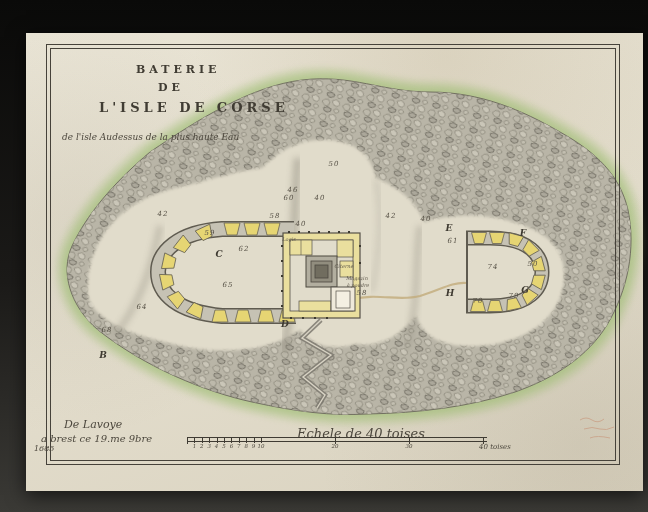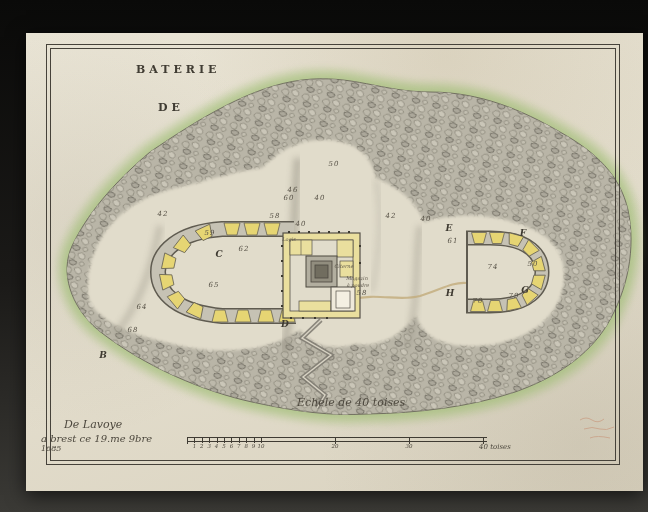--- a/index.html
+++ b/index.html
@@ -167,28 +167,30 @@
       <path d="M584 429 q8 -3 16 0 q6 2 14 -2"></path>
       <path d="M590 438 q7 -3 20 0"></path>
     </g>
   </svg>
 
   <div class="frame">
     <div class="frame-inner"></div>
   </div>
 
   <div class="abs t-main" style="left:136px;top:63px;">BATERIE</div>
-  <div class="abs t-main" style="left:158px;top:101px;">DE</div>
+  <div class="abs t-main" style="left:158px;top:81px;">DE</div>
+  <div class="abs t-isle" style="left:99px;top:100px;">L'ISLE  DE  CORSE</div>
+  <div class="abs t-script sub" style="left:62px;top:132px;">de l'isle Audessus de la plus haute Eau</div>
 
   <div class="abs t-script sig1" style="left:41px;top:433px;">a brest ce 19.me 9bre</div>
-  <div class="abs t-script sig2" style="left:41px;top:444px;">1685</div>
+  <div class="abs t-script sig2" style="left:34px;top:444px;">1685</div>
   <div class="abs t-script sig3" style="left:64px;top:418px;font-style:italic;">De Lavoye</div>
 
   <div>
-    <div class="abs t-script" style="left:297px;top:396px;font-size:11px;">Echele de 40 toises</div>
+    <div class="abs t-script" style="left:297px;top:426px;font-size:13px;">Echele de 40 toises</div>
     <div class="scale-line" style="left:187px;top:437px;width:300px;height:1.4px;"></div>
     <div class="scale-line" style="left:187px;top:440.5px;width:300px;height:0.8px;"></div>
     <div id="scale-ticks">
         <div class="scale-tick" style="left: 194.4px; top: 437px; height: 6px;"></div>
         <span class="scale-num" style="left: 194.4px; top: 443px;">1</span>
         <div class="scale-tick" style="left: 201.8px; top: 437px; height: 6px;"></div>
         <span class="scale-num" style="left: 201.8px; top: 443px;">2</span>
         <div class="scale-tick" style="left: 209.2px; top: 437px; height: 6px;"></div>
         <span class="scale-num" style="left: 209.2px; top: 443px;">3</span>
         <div class="scale-tick" style="left: 216.6px; top: 437px; height: 6px;"></div>
@@ -227,23 +229,23 @@
       <span class="height" style="left: 293px; top: 190px;">46</span>
       <span class="height" style="left: 289px; top: 198px;">60</span>
       <span class="height" style="left: 320px; top: 198px;">40</span>
       <span class="height" style="left: 275px; top: 216px;">58</span>
       <span class="height" style="left: 301px; top: 224px;">40</span>
       <span class="height" style="left: 163px; top: 214px;">42</span>
       <span class="height" style="left: 391px; top: 216px;">42</span>
       <span class="height" style="left: 426px; top: 219px;">40</span>
       <span class="height" style="left: 210px; top: 233px;">59</span>
       <span class="height" style="left: 244px; top: 249px;">62</span>
-      <span class="height" style="left: 214px; top: 285px; text-align: center;">65</span>
+      <span class="height" style="left: 228px; top: 285px; text-align: center;">65</span>
       <span class="height" style="left: 142px; top: 307px;">64</span>
-      <span class="height" style="left: 107px; top: 330px; margin-left: 26px;">68</span>
+      <span class="height" style="left: 107px; top: 330px;">68</span>
       <span class="height" style="left: 453px; top: 241px;">61</span>
       <span class="height" style="left: 493px; top: 267px;">74</span>
       <span class="height" style="left: 533px; top: 264px;">50</span>
       <span class="height" style="left: 478px; top: 301px;">70</span>
       <span class="height" style="left: 514px; top: 296px;">79</span>
       <span class="height" style="left: 362px; top: 293px;">58</span>
       <span class="slabel" style="left: 289px; top: 239px;">Logis</span>
       <span class="slabel" style="left: 344px; top: 266px;">Citerne</span>
       <span class="slabel" style="left: 357px; top: 278px;">Magazin</span>
       <span class="slabel" style="left: 358px; top: 285px;">à poudre</span>

